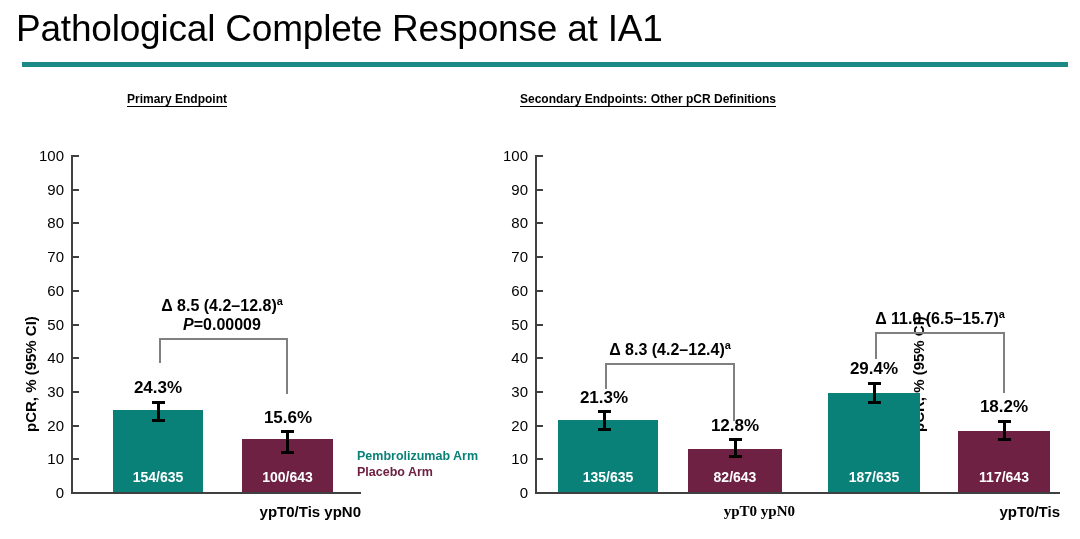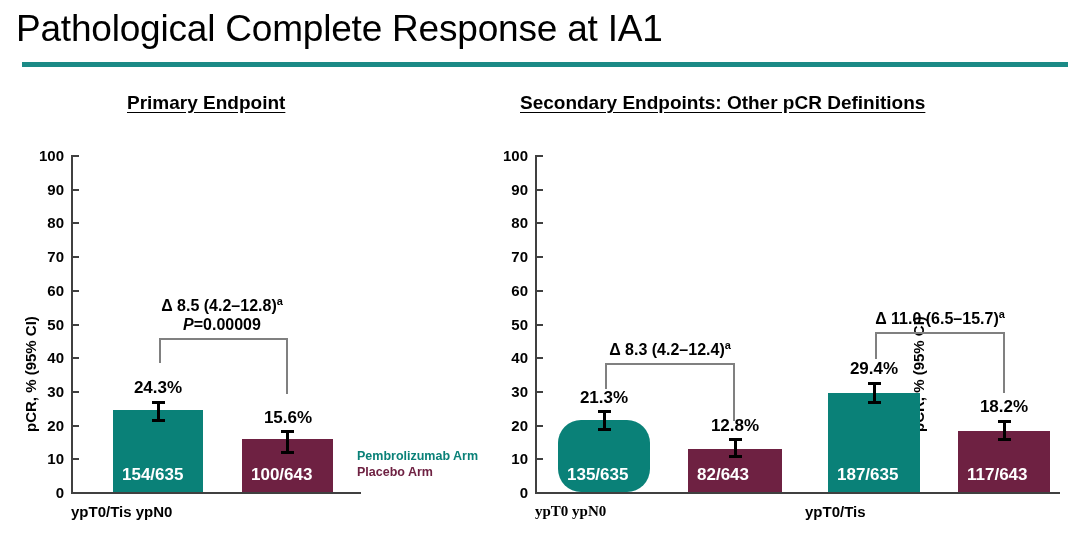--- a/index.html
+++ b/index.html
@@ -32,21 +32,21 @@
     left: 22px;
     top: 62px;
     width: 1046px;
     height: 5px;
     background: #1b8a86;
   }
 
   
   .panel-heading {
     position: absolute;
-    font-size: 19px;
+    font-size: 12px;
     font-weight: bold;
     text-decoration: underline;
     text-underline-offset: 3px;
     white-space: nowrap;
     color: #000000;
   }
   #heading-primary   { left: 127px; top: 92px; }
   #heading-secondary { left: 520px; top: 92px; }
 
   
@@ -87,21 +87,21 @@
     width: 6px;
     height: 2px;
     background: #404040;
   }
   .ytick-label {
     position: absolute;
     right: 100%;
     margin-right: 7px;
     transform: translateY(-50%);
     font-size: 15px;
-    font-weight: 700;
+    font-weight: 400;
     color: #000000;
     white-space: nowrap;
   }
   .ytick-wrap {
     position: absolute;
     left: 0;
     width: 8px;
     height: 0;
   }
 
@@ -124,25 +124,25 @@
     box-sizing: border-box;
   }
   .bar.teal   { background: #0a8178; }
   .bar.maroon { background: #6e2142; }
 
   .bar-inner-label {
     position: absolute;
     bottom: 7px;
     left: 0;
     width: 100%;
-    font-size: 17px;
+    text-align: center;
+    font-size: 14px;
     font-weight: bold;
     color: #ffffff;
     white-space: nowrap;
-    padding-left: 9px;
   }
 
   .bar-value-label {
     position: absolute;
     font-size: 17px;
     font-weight: bold;
     color: #000000;
     white-space: nowrap;
     text-align: center;
   }
@@ -194,21 +194,21 @@
   .delta-label .pval i { font-style: italic; }
   .sup { font-size: 11px; vertical-align: super; }
 
   
   .xcat {
     position: absolute;
     font-size: 15px;
     font-weight: bold;
     color: #000000;
     white-space: nowrap;
-    text-align: left;
+    text-align: right;
   }
 
   
   #legend {
     position: absolute;
     left: 357px;
     top: 449px;
     line-height: 1.25;
   }
   .legend-row {
@@ -364,21 +364,21 @@
       </div>
     <div class="ytick-wrap" style="bottom:90%">
         <div class="ytick"></div>
         <div class="ytick-label">90</div>
       </div>
     <div class="ytick-wrap" style="bottom:100%">
         <div class="ytick"></div>
         <div class="ytick-label">100</div>
       </div>
 
-    <div class="bar teal" style="left:23px; width:92px; height:21.3%;border-radius:23px;">
+    <div class="bar teal" style="left:23px; width:100px; height:21.3%;">
       <div class="bar-inner-label">135/635</div>
     </div>
     <div class="errbar" style="left:68px; bottom:18.1%; height:6.1%;">
       <div class="errcap top"></div>
         <div class="errcap bot"></div>
     </div>
     <div class="bar-value-label" style="left:4px; width:130px; bottom:24.9%;">21.3%</div>
 
     <div class="bar maroon" style="left:153px; width:94px; height:12.8%;">
       <div class="bar-inner-label">82/643</div>

